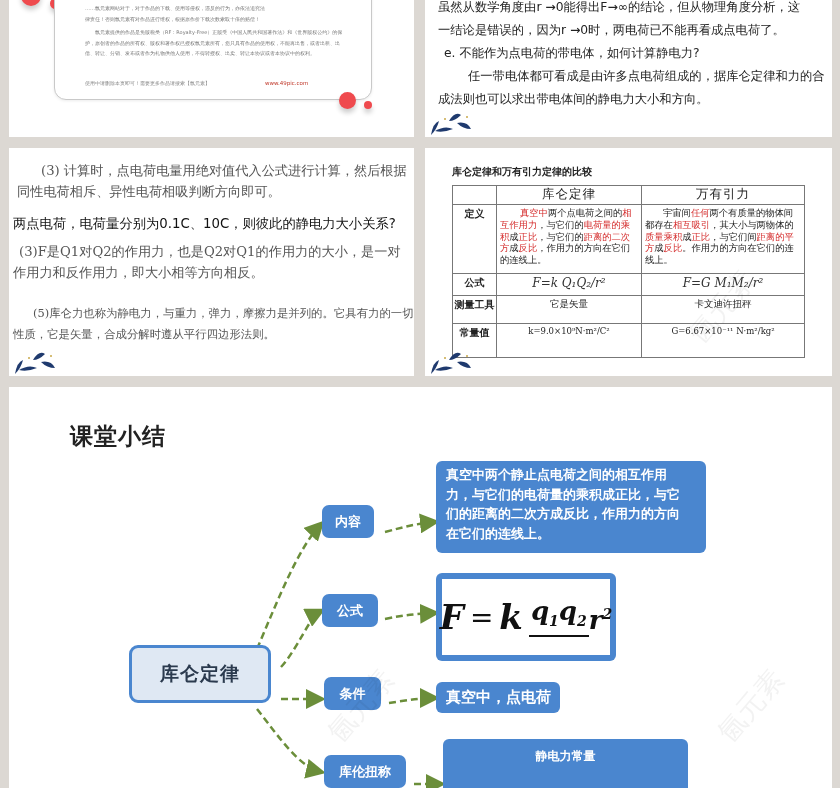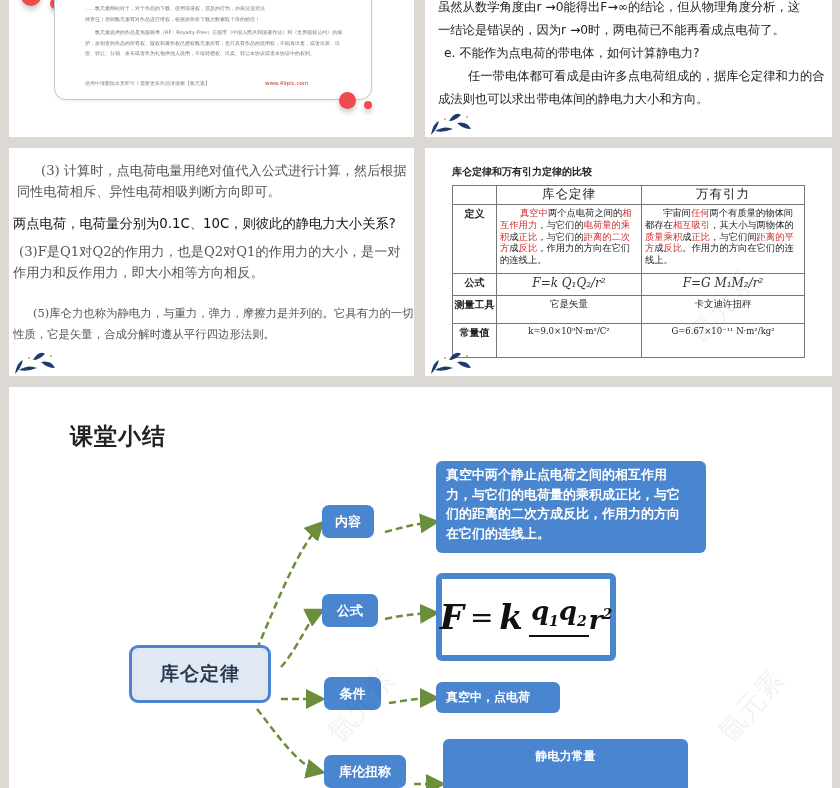--- a/index.html
+++ b/index.html
@@ -52,21 +52,21 @@
 
   .wm { position: absolute; font-size: 28px; color: rgba(0,0,0,0.05); transform: rotate(-50deg); font-family: "DejaVu Sans", sans-serif; }
 
   
   .p5 .heading { position: absolute; left: 52px; top: 34px; font-size: 23px; font-weight: bold; color: #222; letter-spacing: 1px; margin-left: 9px; }
   .node { position: absolute; background: #4a86cf; color: #fff; border-radius: 7px; font-weight: bold; display: flex; align-items: center; justify-content: center; font-size: 13px; }
   .root { position: absolute; left: 120px; top: 258px; width: 142px; height: 58px; border: 3px solid #4a86cf; border-radius: 9px; background: #dfe8f3; color: #2b3a4e; font-size: 19px; font-weight: bold; display: flex; align-items: center; justify-content: center; letter-spacing: 1px; }
   .desc { position: absolute; left: 427px; top: 74px; width: 270px; height: 92px; background: #4a86cf; border-radius: 6px; color: #fff; font-size: 13px; font-weight: bold; line-height: 19.5px; padding: 4px 24px 0 10px; }
   .formula { position: absolute; left: 427px; top: 186px; width: 180px; height: 88px; background: #4a86cf; border-radius: 6px; padding: 6px; }
   .formula .inner { background: #fff; width: 100%; height: 100%; display: flex; align-items: center; justify-content: center; font-family: "DejaVu Serif", serif; font-weight: bold; font-style: italic; color: #111; }
-  .cond { position: absolute; left: 427px; top: 295px; width: 124px; height: 31px; background: #4a86cf; border-radius: 6px; color: #fff; font-weight: bold; font-size: 12px; display: flex; align-items: center; padding-left: 10px; }
+  .cond { position: absolute; left: 427px; top: 295px; width: 124px; height: 31px; background: #4a86cf; border-radius: 6px; color: #fff; font-weight: bold; font-size: 15px; display: flex; align-items: center; padding-left: 10px; }
   .const { position: absolute; left: 434px; top: 352px; width: 245px; height: 60px; background: #4a86cf; border-radius: 6px; padding: 5px 8px 0 8px; }
   .const .inner { background: #fff; height: 28px; display: flex; align-items: center; justify-content: center; font-family: "DejaVu Serif", serif; font-size: 18px; color: #111; white-space: nowrap; }
   .const .sub { color: #fff; font-size: 12px; font-weight: bold; text-align: center; margin-top: 4px; }
   svg.links { position: absolute; left: 0; top: 0; width: 823px; height: 401px; }
 </style>
 </head>
 <body>
 
 <div class="panel p1">
   <div class="dot" style="left:12px; top:-14px; width:20px; height:20px;"></div>

